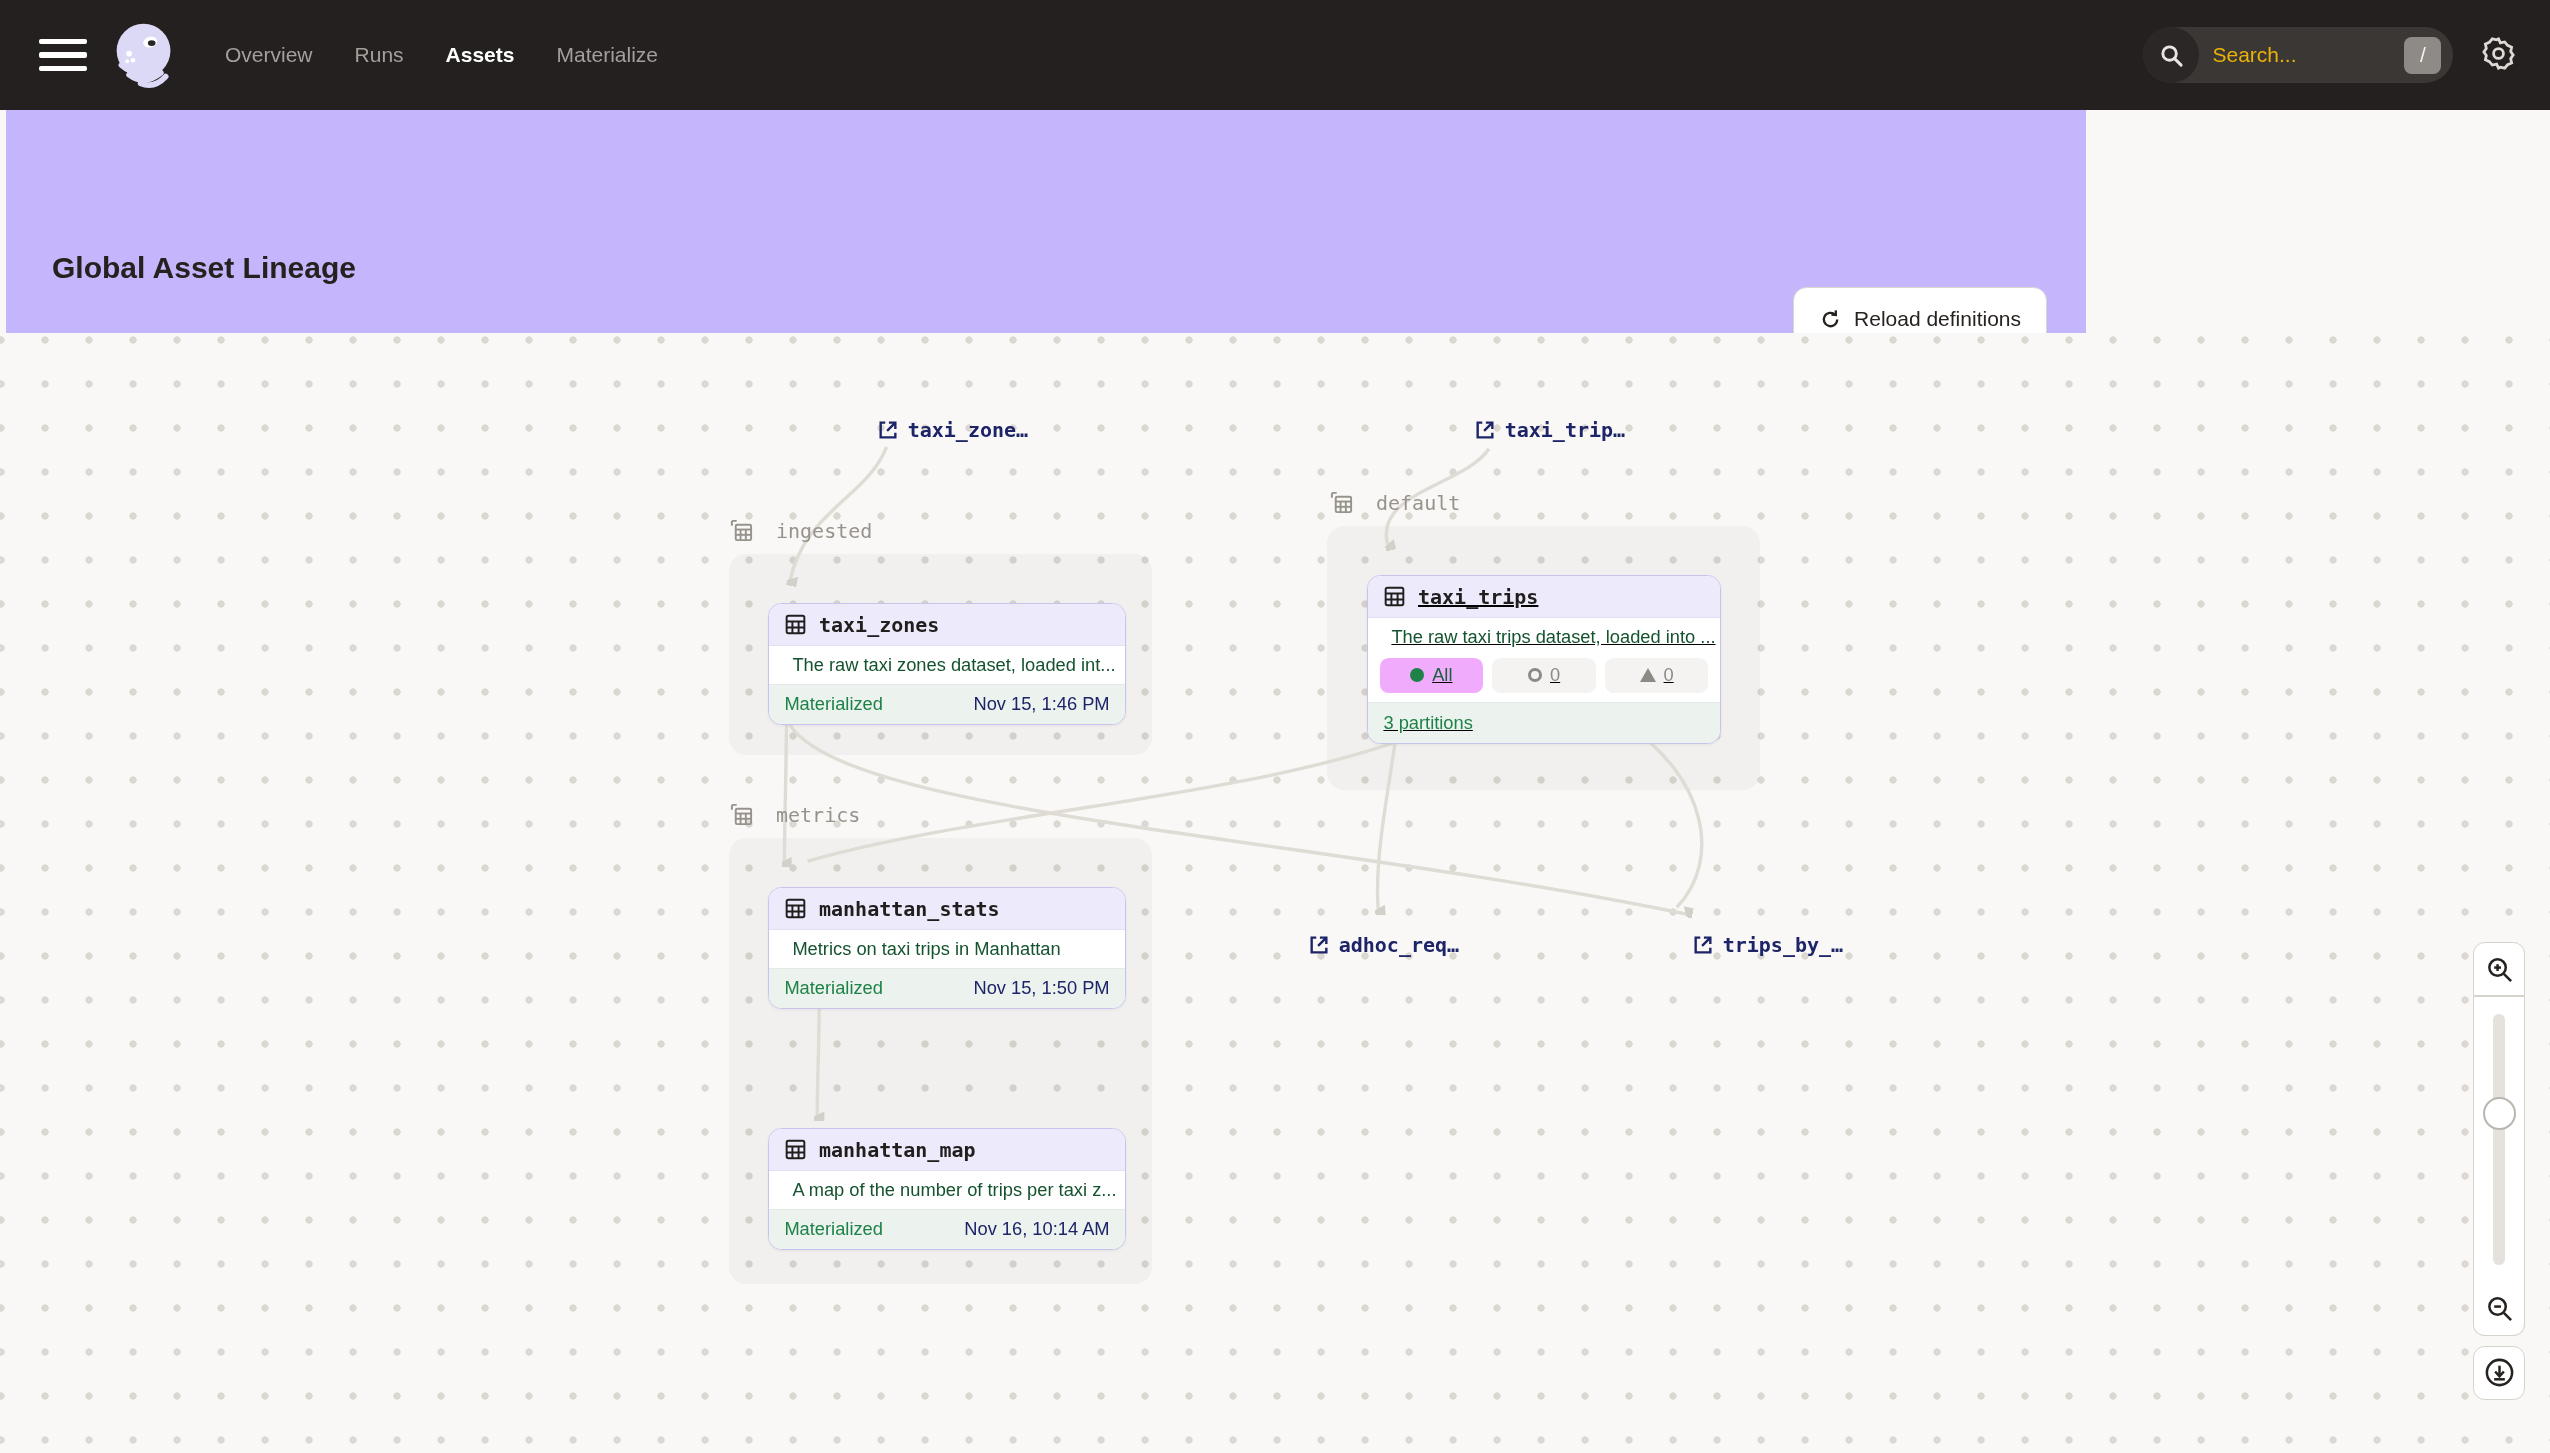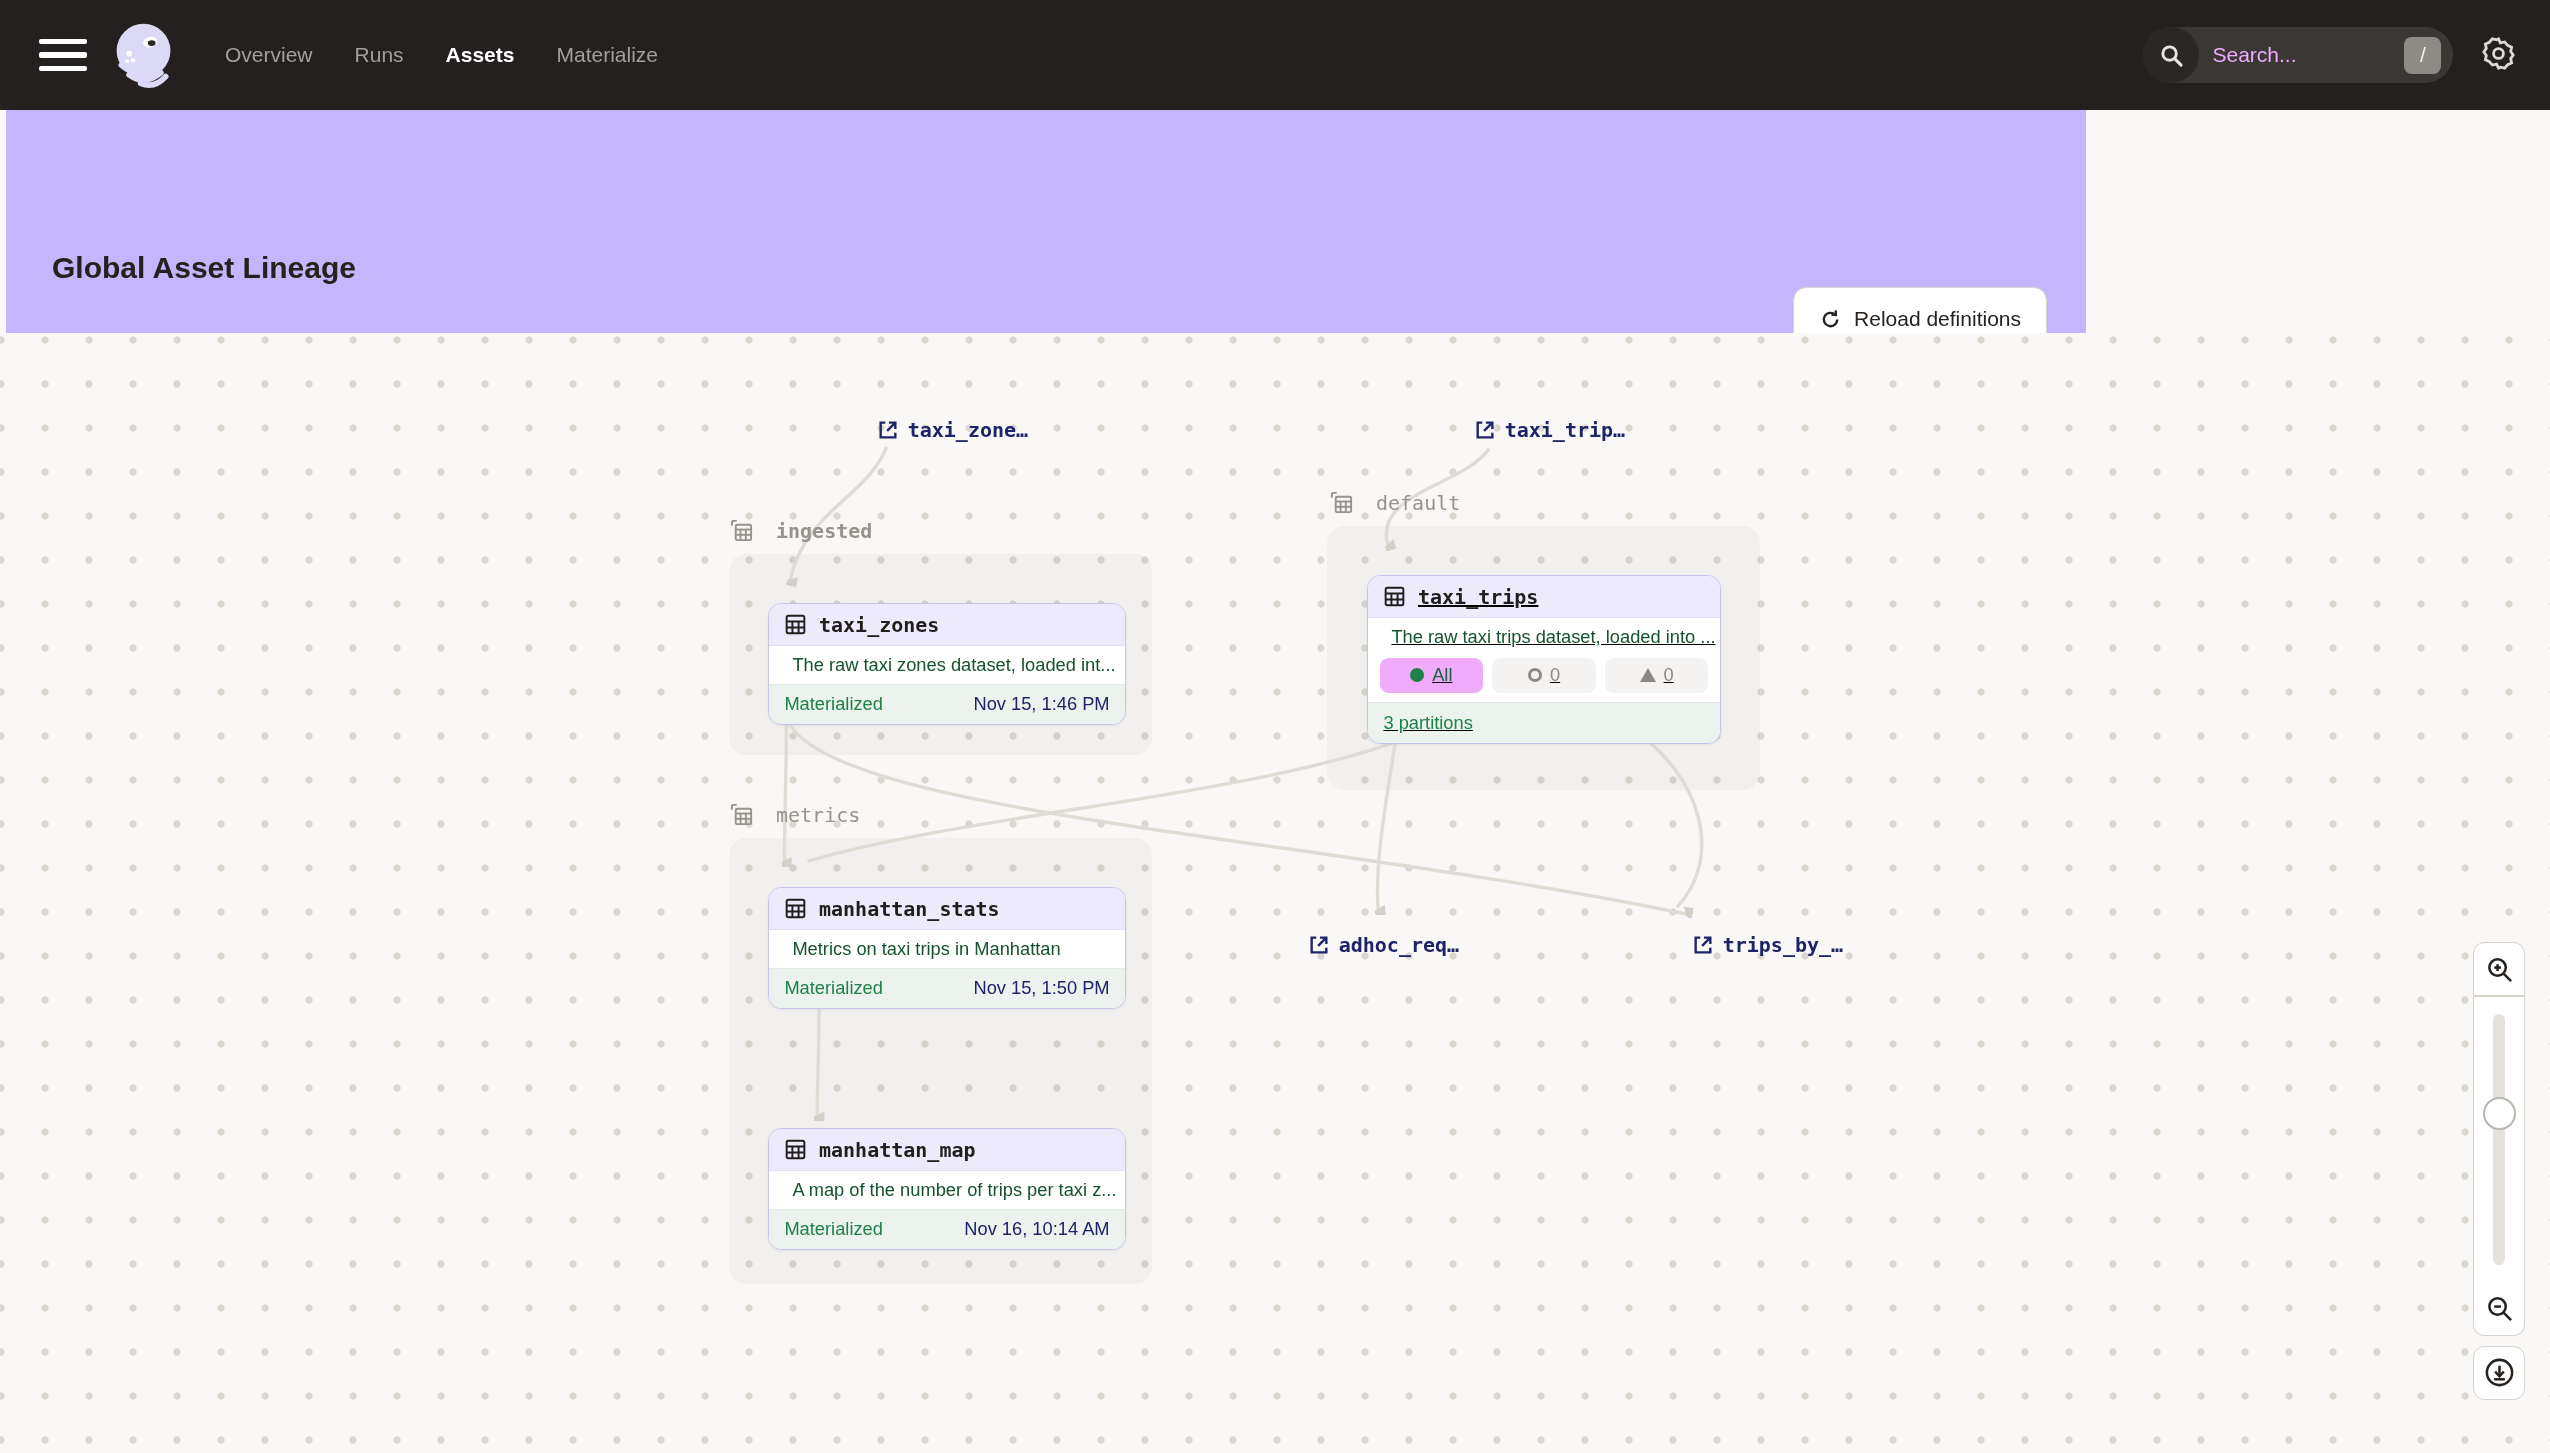--- a/index.html
+++ b/index.html
@@ -10,21 +10,21 @@
   .topnav { position:absolute; top:0; left:0; width:2550px; height:110px; background:#252020; display:flex; align-items:center; }
   .hamburger { width:48px; height:33px; margin-left:39px; display:flex; flex-direction:column; justify-content:space-between; cursor:pointer; }
   .hamburger span { display:block; height:5.8px; background:#FFFFFF; border-radius:1.9px; }
   .logo { width:73px; height:73px; margin-left:21px; }
   .navitems { display:flex; gap:42px; margin-left:44px; }
   .navitem { font-size:21px; color:#A39F9B; cursor:pointer; }
   .navitem.active { color:#FFFFFF; font-weight:bold; }
   .nav-right { margin-left:auto; display:flex; align-items:center; }
   .searchpill { width:310px; height:56px; background:#3B3735; border-radius:28px; display:flex; align-items:center; }
   .search-circ { width:56px; height:56px; border-radius:50%; background:#2B2726; display:flex; align-items:center; justify-content:center; }
-  .search-placeholder { font-size:21px; color:#f0abfc; margin-left:13.5px; flex:1; }
+  .search-placeholder { font-size:21px; color:#eab308; margin-left:13.5px; flex:1; }
   .slash-key { width:37px; height:37px; margin-right:11.6px; background:#8E8A86; border-radius:7.7px; color:#F5F3F1; font-size:21px; display:flex; align-items:center; justify-content:center; }
   .gearbtn { margin:0 33px 0 27px; cursor:pointer; }
 
   
   .pagehead { position:absolute; top:110px; left:6px; width:2080px; height:224px; background:#c4b5fd; border-bottom:1.9px solid #E7E4E0; }
   .pagetitle { position:absolute; left:46px; top:141px; font-size:30px; font-weight:bold; color:#26211E; }
   .btn { display:inline-flex; align-items:center; justify-content:center; gap:11.6px; background:#FFFFFF; border:1.9px solid #D9D5CF; border-radius:13.5px; font-size:21px; color:#26221F; cursor:pointer; }
   .reload-btn { position:absolute; right:39px; top:141px; height:64px; padding:0 25px;margin-top:36px; }
 
   
@@ -208,21 +208,21 @@
       <path d="M 1545,120 C 1520,158 1425,165 1440,220" marker-end="url(#arrow)"></path>
       <path d="M 816,400 C 816,460 814,495 814,548" marker-end="url(#arrow)"></path>
       <path d="M 816,400 C 860,500 1350,520 1750,603" marker-end="url(#arrow)"></path>
       <path d="M 1490,408 C 1330,480 1020,495 838,548"></path>
       <path d="M 1450,408 C 1442,470 1426,540 1430,598" marker-end="url(#arrow)"></path>
       <path d="M 1690,408 C 1768,460 1788,545 1740,596"></path>
       <path d="M 850,695 C 850,740 848,775 848,812" marker-end="url(#arrow)"></path>
     </g>
   </svg>
 
-  <div class="grouplabel mono" style="left:729px; top:185px;font-weight:bold;">
+  <div class="grouplabel mono" style="left:729px; top:185px;">
     <svg width="25" height="25" viewBox="0 0 26 26" fill="none" stroke="#97928C" stroke-width="2">
         <path d="M3 3 v5 M3 3 h5"></path>
         <rect x="7" y="7" width="16" height="16" rx="1.5"></rect>
         <line x1="7" y1="12" x2="23" y2="12"></line>
         <line x1="12" y1="12" x2="12" y2="23"></line>
         <line x1="17.5" y1="12" x2="17.5" y2="23"></line>
         <line x1="7" y1="17.5" x2="23" y2="17.5"></line>
       </svg>
     <span>ingested</span>
   </div>

